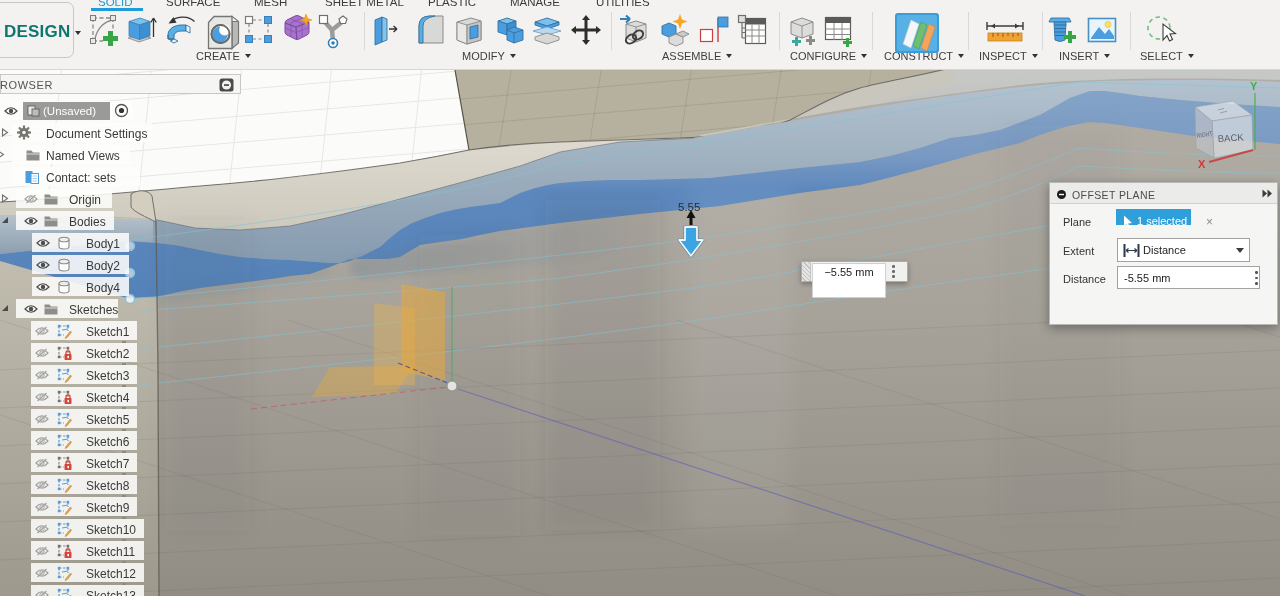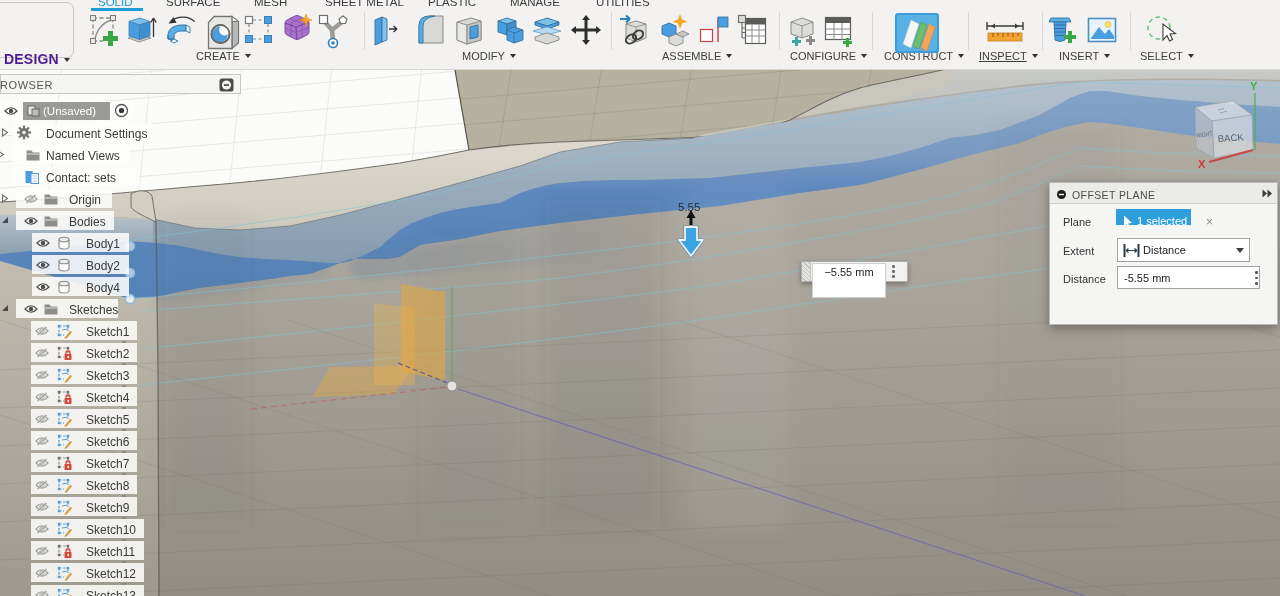--- a/index.html
+++ b/index.html
@@ -1,21 +1,21 @@
 <!DOCTYPE html>
 <html><head><meta charset="utf-8">
 <style>
 html,body{margin:0;padding:0;width:1280px;height:596px;overflow:hidden;font-family:"Liberation Sans",sans-serif;background:#a5a29b;}
 *{box-sizing:border-box;}
 .abs{position:absolute;}
 #toolbar{position:absolute;left:0;top:0;width:1280px;height:70px;background:#f3f2f1;border-bottom:1px solid #d7d6d4;z-index:30;}
 .tab{position:absolute;top:-5px;height:14px;line-height:14px;font-size:11.5px;color:#3b3b3b;white-space:nowrap;}
 .tabu{position:absolute;left:91px;top:8px;width:52px;height:3px;background:#1e9cd7;}
 #designbox{position:absolute;left:-16px;top:2px;width:90px;height:56px;border:1.5px solid #c8c7c5;border-radius:7px;}
-#designtxt{position:absolute;left:4px;top:22px;font-size:14px;font-weight:bold;color:#4c1d95;letter-spacing:.2px;margin-top:29px;}
+#designtxt{position:absolute;left:4px;top:22px;font-size:17px;font-weight:bold;color:#0f766e;letter-spacing:.2px;}
 .caret{display:inline-block;width:0;height:0;border-left:3.5px solid transparent;border-right:3.5px solid transparent;border-top:4px solid #333;margin-left:5px;vertical-align:2px;}
 .glabel{position:absolute;top:51px;height:11px;line-height:11px;font-size:11px;color:#3d3d3b;white-space:nowrap;text-align:center;}
 .sep{position:absolute;top:12px;width:1px;height:38px;background:#d9d8d6;}
 .icon{position:absolute;top:12px;}
 #browser{position:absolute;left:0;top:74px;z-index:20;}
 #bheader{position:absolute;left:0;top:0;width:241px;height:20px;background:#f5f5f4;border:1px solid #c9c8c6;}
 #bheader span{position:absolute;left:-9px;top:4px;font-size:11px;color:#56544f;letter-spacing:.6px;}
 .brow{position:absolute;height:19px;background:rgba(253,253,252,0.87);}
 .brtext{position:absolute;top:3px;font-size:12px;color:#3a3a38;white-space:nowrap;}
 #dialog{position:absolute;left:1049px;top:182px;width:229px;height:143px;background:#f5f5f4;border:1px solid #b9b8b6;box-shadow:0 3px 10px rgba(0,0,0,0.35);z-index:40;font-size:11px;color:#333;}
@@ -215,21 +215,21 @@
     <div class="sep" style="left:779px"></div>
     <div class="sep" style="left:872px"></div>
     <div class="sep" style="left:968px"></div>
     <div class="sep" style="left:1042px"></div>
     <div class="sep" style="left:1130px"></div>
 <div class="glabel" style="left:196px;">CREATE<span class="caret"></span></div>
 <div class="glabel" style="left:462px;">MODIFY<span class="caret"></span></div>
 <div class="glabel" style="left:662px;">ASSEMBLE<span class="caret"></span></div>
 <div class="glabel" style="left:790px;">CONFIGURE<span class="caret"></span></div>
 <div class="glabel" style="left:884px;">CONSTRUCT<span class="caret"></span></div>
-<div class="glabel" style="left:979px;text-decoration:underline;">INSPECT<span class="caret"></span></div>
+<div class="glabel" style="left:979px;">INSPECT<span class="caret"></span></div>
 <div class="glabel" style="left:1059px;">INSERT<span class="caret"></span></div>
 <div class="glabel" style="left:1140px;">SELECT<span class="caret"></span></div>
 <svg class="icon" style="left:89px" width="30" height="38" viewBox="0 0 30 38">
 <g stroke="#8a8a88" stroke-width="1.3" fill="none">
         <path d="M4,6 H24 M4,6 V29 M24,6 V18 M4,29 H14" stroke-dasharray="4,2.5"></path>
         <path d="M6,27 C8,16 16,9 24,8"></path>
       </g>
 <rect x="1.5" y="3.5" width="5" height="5" fill="#e8e8e6" stroke="#7c7c7a"></rect>
       <rect x="21.5" y="3.5" width="5" height="5" fill="#e8e8e6" stroke="#7c7c7a"></rect>
       <rect x="1.5" y="26.5" width="5" height="5" fill="#e8e8e6" stroke="#7c7c7a"></rect>

